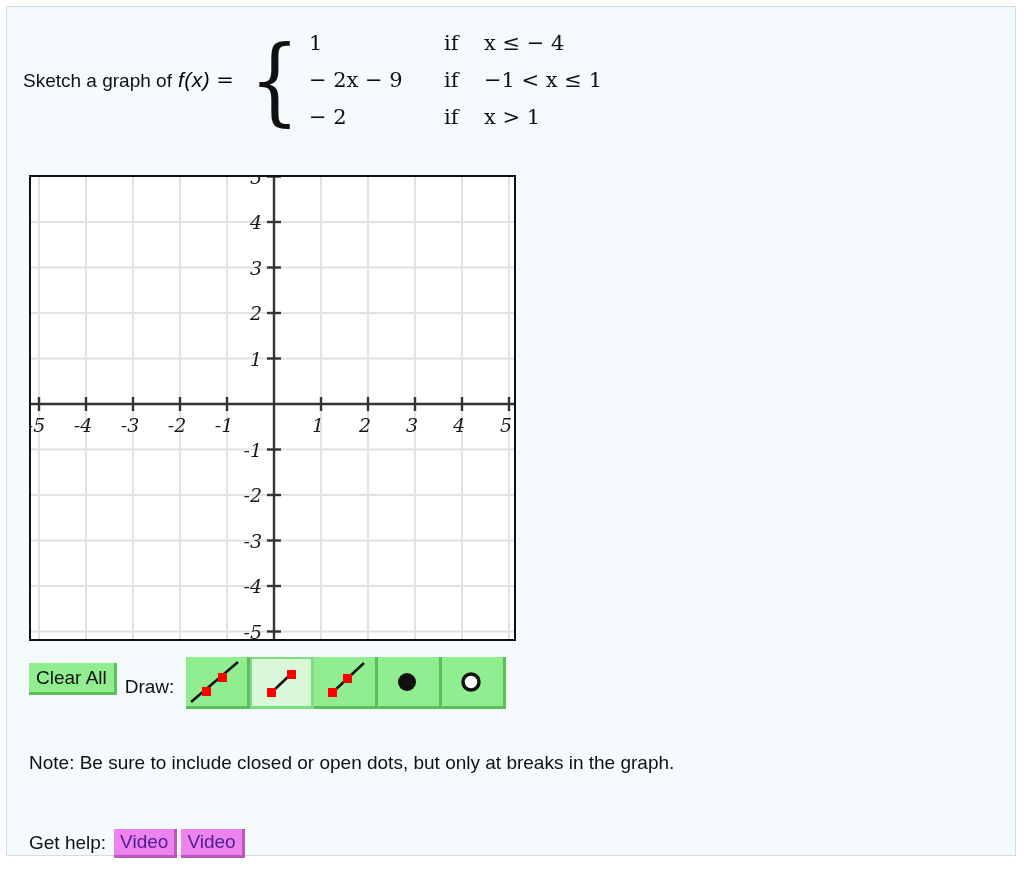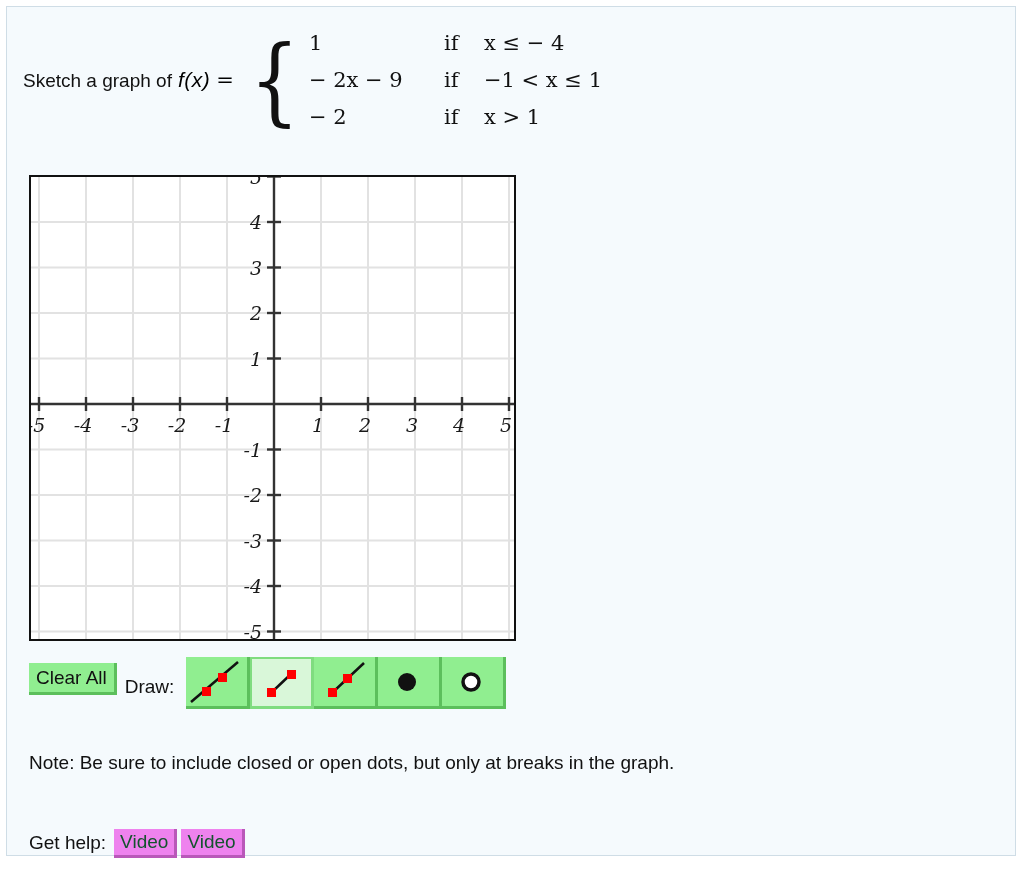--- a/index.html
+++ b/index.html
@@ -163,21 +163,21 @@
     top: 798px;
     display: flex;
     align-items: center;
     font-size: 19px;
     color: #111;
     margin-top: 24px;
   }
   #help-label { margin-right: 8px; }
   .video-link {
     font-size: 19px;
-    color: #14532d;
+    color: #4c1d95;
     background: #ee82ee;
     border: none;
     border-right: 3px solid #b958b9;
     border-bottom: 3px solid #b958b9;
     padding: 2px 6px 1px 6px;
     margin-right: 4px;
     text-decoration: none;
     cursor: pointer;
     line-height: 1.2;
   }

